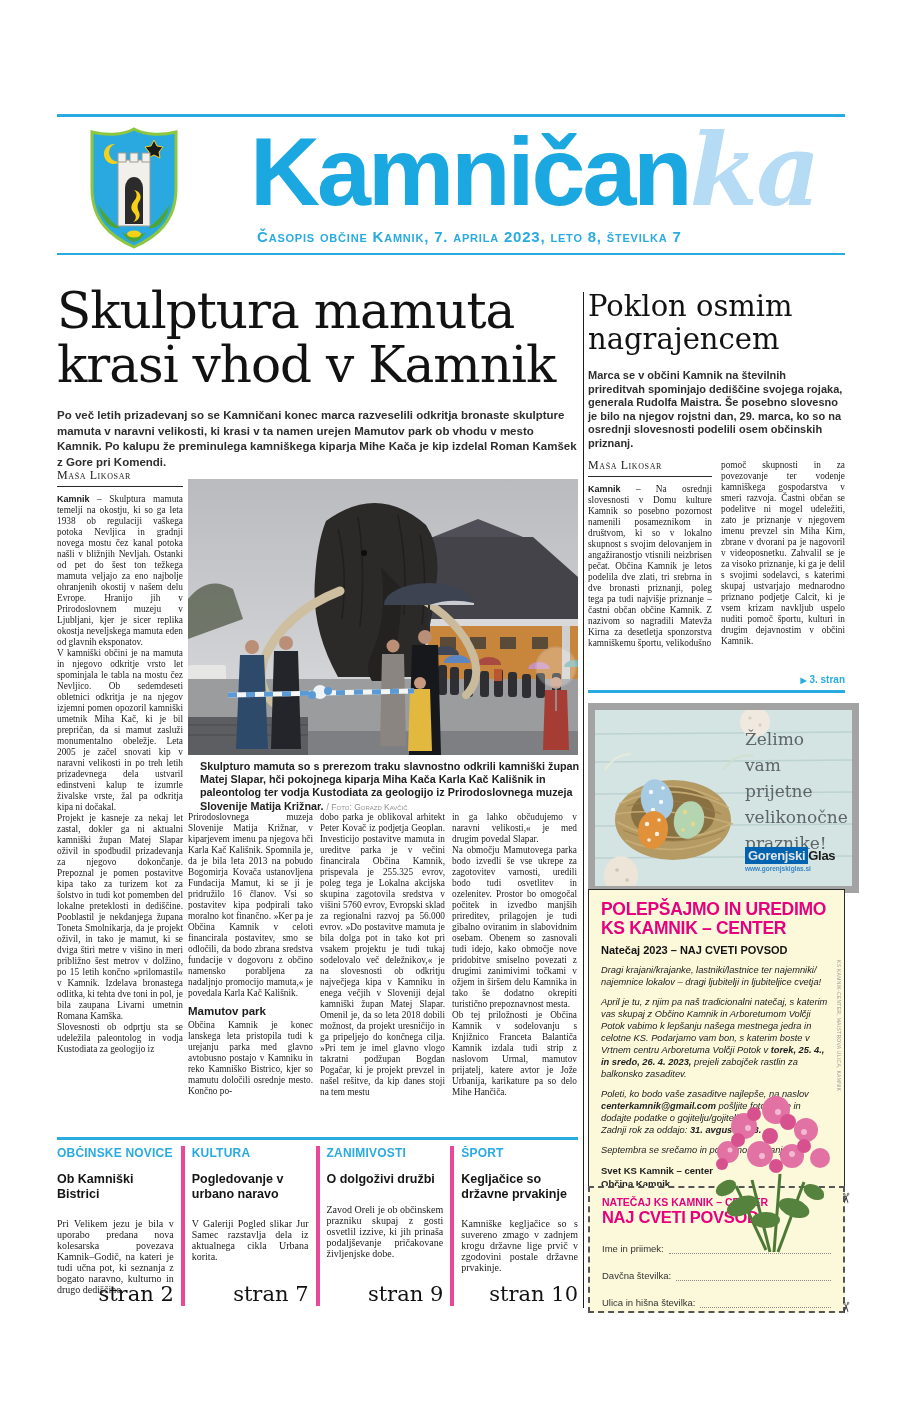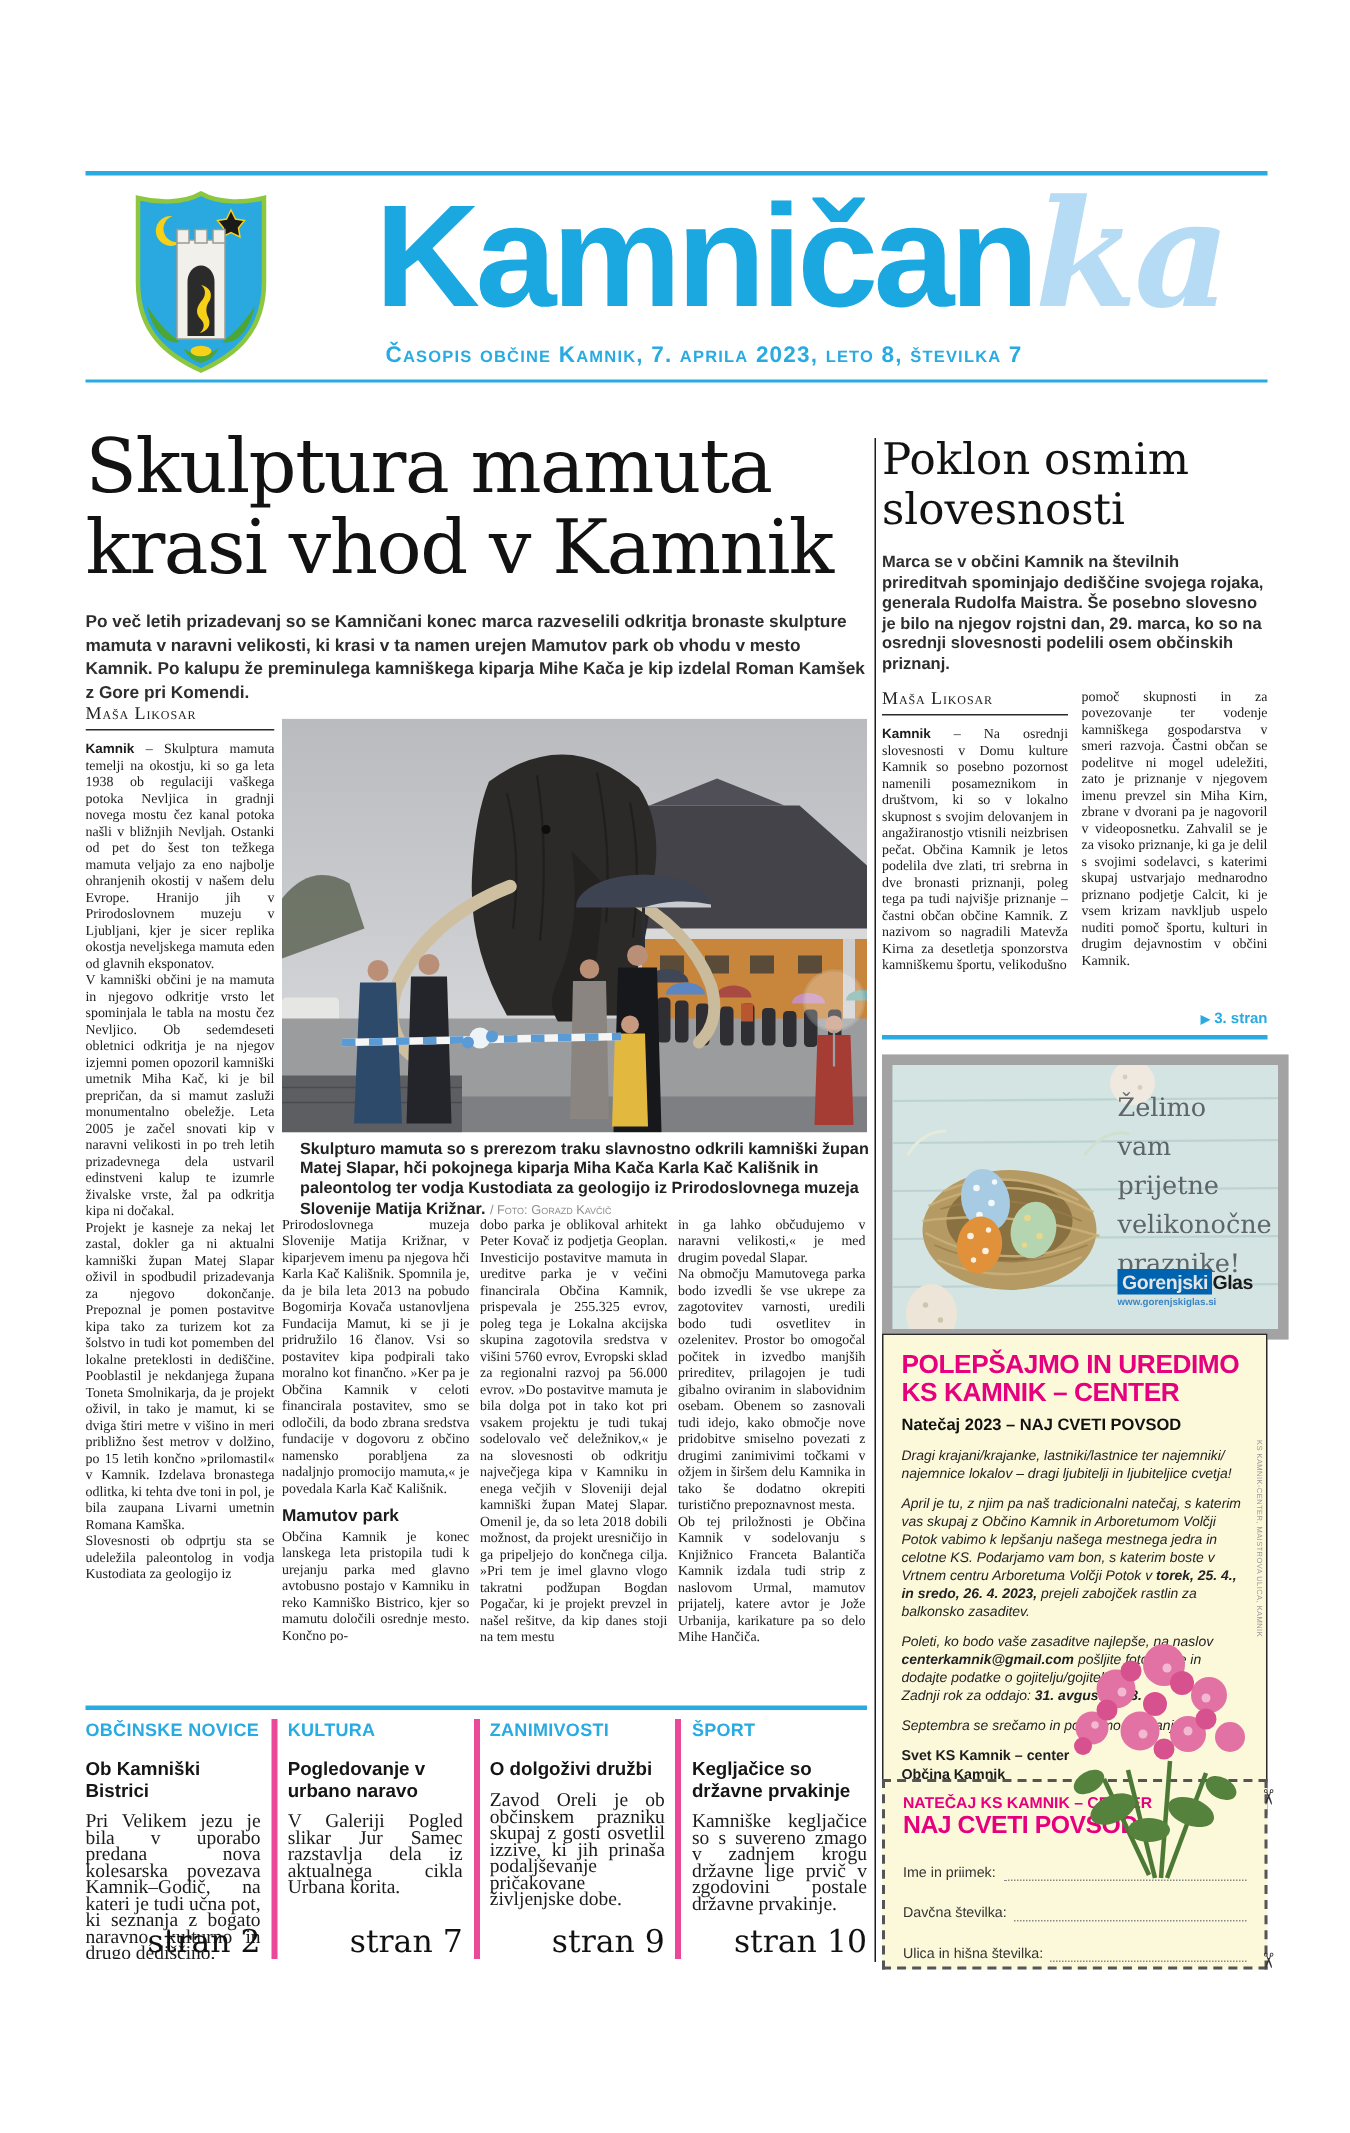--- a/index.html
+++ b/index.html
@@ -93,22 +93,22 @@
   .sc-top{right:-9px;top:2px;}
   .sc-bot{right:-9px;bottom:-4px;}
 
   
   .sections{left:57px;top:1146px;width:521px;height:160px;display:flex;}
   .sec{flex:1;position:relative;padding:0 7px;border-right:4px solid #ec4899;overflow:hidden;}
   .sec:first-child{padding-left:0;}
   .sec:last-child{border-right:none;padding-right:0;}
   .sec-label{color:#29abe2;font-weight:bold;font-size:12px;letter-spacing:0.2px;}
   .sec-title{font-weight:bold;font-size:12.5px;line-height:14.5px;margin-top:12px;color:#151515;}
-  .sec-text{font-family:"Liberation Serif",serif;font-size:13px;line-height:11px;
-            text-align:justify;margin-top:7px;color:#1b1b1b;}
+  .sec-text{font-family:"Liberation Serif",serif;font-size:10px;line-height:11px;
+            text-align:justify;margin-top:17px;color:#1b1b1b;}
   .sec-page{position:absolute;right:7px;bottom:0;font-family:"DejaVu Serif",serif;
             font-size:21px;color:#111;}
   .sec:last-child .sec-page{right:0;}
 </style>
 </head>
 <body>
 
 <div class="page">
 
   <div class="abs crule rule-top"></div>
@@ -243,21 +243,21 @@
     <div class="ucol">
       <p>in ga lahko občudujemo v naravni velikosti,« je med drugim povedal Slapar.</p>
       <p>Na območju Mamutovega parka bodo izvedli še vse ukrepe za zagotovitev varnosti, uredili bodo tudi osvetlitev in ozelenitev. Prostor bo omogočal počitek in izvedbo manjših prireditev, prilagojen je tudi gibalno oviranim in slabovidnim osebam. Obenem so zasnovali tudi idejo, kako območje nove pridobitve smiselno povezati z drugimi zanimivimi točkami v ožjem in širšem delu Kamnika in tako še dodatno okrepiti turistično prepoznavnost mesta.</p>
       <p>Ob tej priložnosti je Občina Kamnik v sodelovanju s Knjižnico Franceta Balantiča Kamnik izdala tudi strip z naslovom Urmal, mamutov prijatelj, katere avtor je Jože Urbanija, karikature pa so delo Mihe Hančiča.</p>
     </div>
   </div>
 
   <div class="abs main-vrule"></div>
 
   <section class="abs secondary">
-    <h2 class="headline2">Poklon osmim slovesnosti</h2>
+    <h2 class="headline2">Poklon osmim nagrajencem</h2>
     <p class="lede2">Marca se v občini Kamnik na številnih prireditvah spominjajo dediščine svojega rojaka, generala Rudolfa Maistra. Še posebno slovesno je bilo na njegov rojstni dan, 29. marca, ko so na osrednji slovesnosti podelili osem občinskih priznanj.</p>
     <div class="seccols bodytxt">
       <div class="scol">
         <div class="byline">Maša Likosar</div>
         <p><span class="dateline">Kamnik</span> <span>– Na osrednji slovesnosti v Domu kulture Kamnik so posebno pozornost namenili posameznikom in društvom, ki so v lokalno skupnost s svojim delovanjem in angažiranostjo vtisnili neizbrisen pečat. Občina Kamnik je letos podelila dve zlati, tri srebrna in dve bronasti priznanji, poleg tega pa tudi najvišje priznanje – častni občan občine Kamnik. Z nazivom so nagradili Matevža Kirna za desetletja sponzorstva kamniškemu športu, velikodušno</span></p>
       </div>
       <div class="scol">
         <p>pomoč skupnosti in za povezovanje ter vodenje kamniškega gospodarstva v smeri razvoja. Častni občan se podelitve ni mogel udeležiti, zato je priznanje v njegovem imenu prevzel sin Miha Kirn, zbrane v dvorani pa je nagovoril v videoposnetku. Zahvalil se je za visoko priznanje, ki ga je delil s svojimi sodelavci, s katerimi skupaj ustvarjajo mednarodno priznano podjetje Calcit, ki je vsem krizam navkljub uspelo nuditi pomoč športu, kulturi in drugim dejavnostim v občini Kamnik.</p>
       </div>
     </div>

